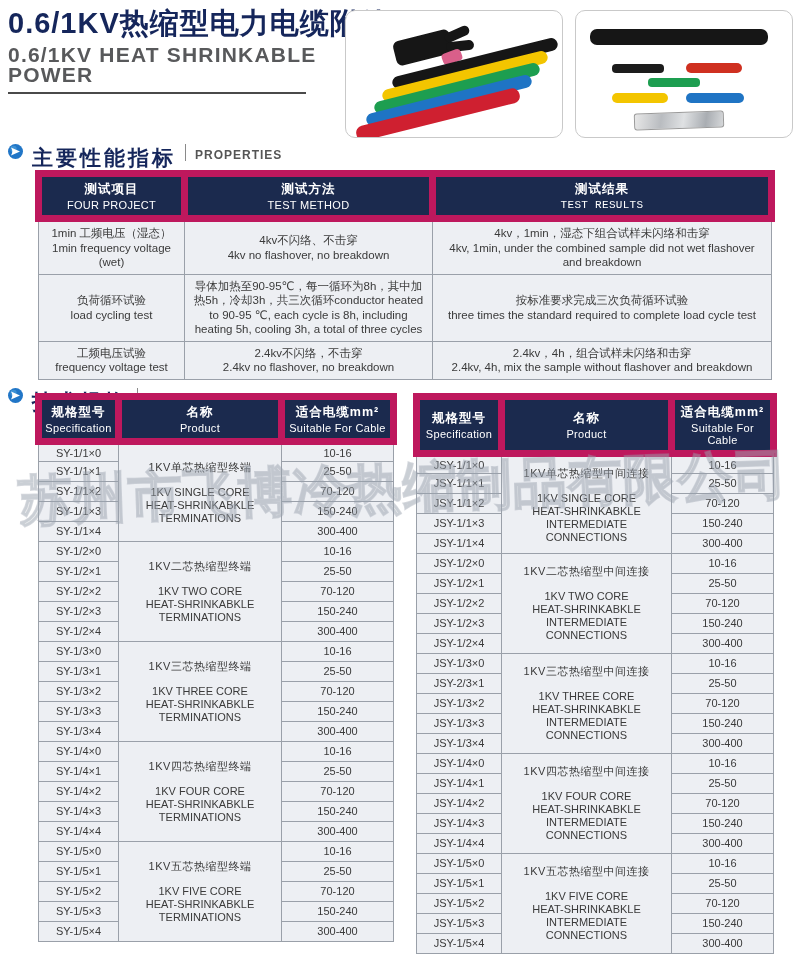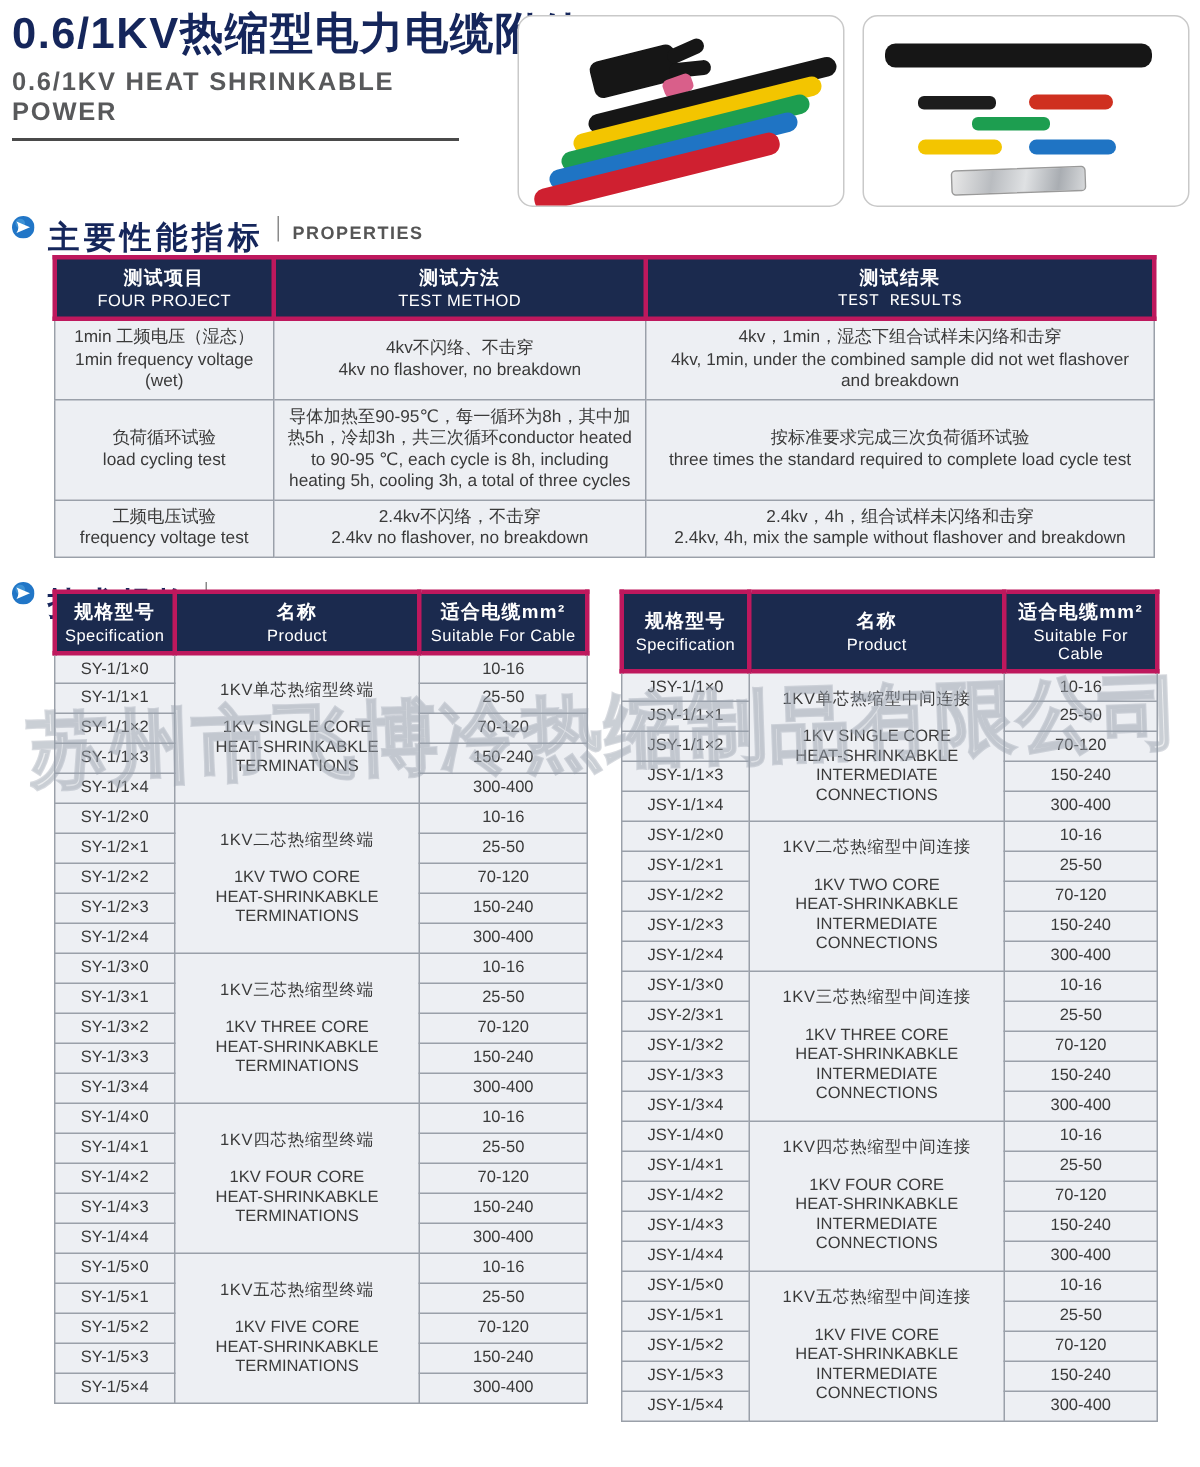--- a/index.html
+++ b/index.html
@@ -6,21 +6,21 @@
   html,body { background:#ffffff; }
   body {
     width:800px; height:978px; position:relative; overflow:hidden;
     font-family:"Liberation Sans","DejaVu Sans",sans-serif;
     color:#333;
   }
 
   
   .page-header { position:absolute; left:8px; top:8px; width:330px; }
   .title-cn { font-size:29px; font-weight:bold; color:#15265b; letter-spacing:1px; line-height:1.1; white-space:nowrap; }
-  .title-en { font-size:17px; color:#58595b; letter-spacing:1.2px; line-height:20px; margin-top:5px; font-weight:bold; }
+  .title-en { font-size:21px; color:#58595b; letter-spacing:1.2px; line-height:20px; margin-top:5px; font-weight:bold; }
   .title-rule { width:298px; height:2px; background:#4a4a4a; margin-top:7px; }
 
   
   .img-box { position:absolute; top:10px; width:218px; height:128px; background:#fff;
     border:1px solid #c9c9c9; border-radius:10px; overflow:hidden; }
   #img-box-1 { left:345px; }
   #img-box-2 { left:575px; }
   .tube { position:absolute; border-radius:7px; }
   .diag { width:170px; height:13px; transform:rotate(-14deg); }
 
@@ -28,21 +28,21 @@
   .section-head { position:absolute; left:8px; display:flex; align-items:flex-start; }
   #sec-properties { top:144px; }
   #sec-specs { top:362px;margin-top:26px; }
   .sec-icon { width:15px; height:15px; display:block; }
   .sec-cn { font-size:21px; font-weight:bold; color:#15265b; margin-left:9px; letter-spacing:3px; }
   .sec-sep { width:1px; height:17px; background:#8a8a8a; margin:0 9px; }
   .sec-en { font-size:12px; color:#555; letter-spacing:1px; font-weight:bold; padding-top:4px; }
 
   
   table { border-collapse:collapse; table-layout:fixed; }
-  th { background:#1b2a4e; color:#fff; font-weight:normal; padding:4px 2px; border:3px solid #be185d; }
+  th { background:#1b2a4e; color:#fff; font-weight:normal; padding:4px 2px; border:7px solid #be185d; }
   .h-cn { font-size:12.5px; font-weight:bold; letter-spacing:1px; }
   .h-en { font-size:11px; margin-top:1px; letter-spacing:0.3px; }
   td { background:#edeff3; border:1px solid #9aa0a9; text-align:center; vertical-align:middle; color:#3a3a3a; }
 
   
   .props-table { position:absolute; left:35px; top:170px; width:733px; border:1px solid #70757d; }
   .props-table td { font-size:11.5px; padding:4px 8px; line-height:14.5px; }
   .props-table .col1 { width:146px; }
   .props-table .col2 { width:248px; }
   .props-table .col3 { width:339px;font-family:Liberation Mono, monospace; }

